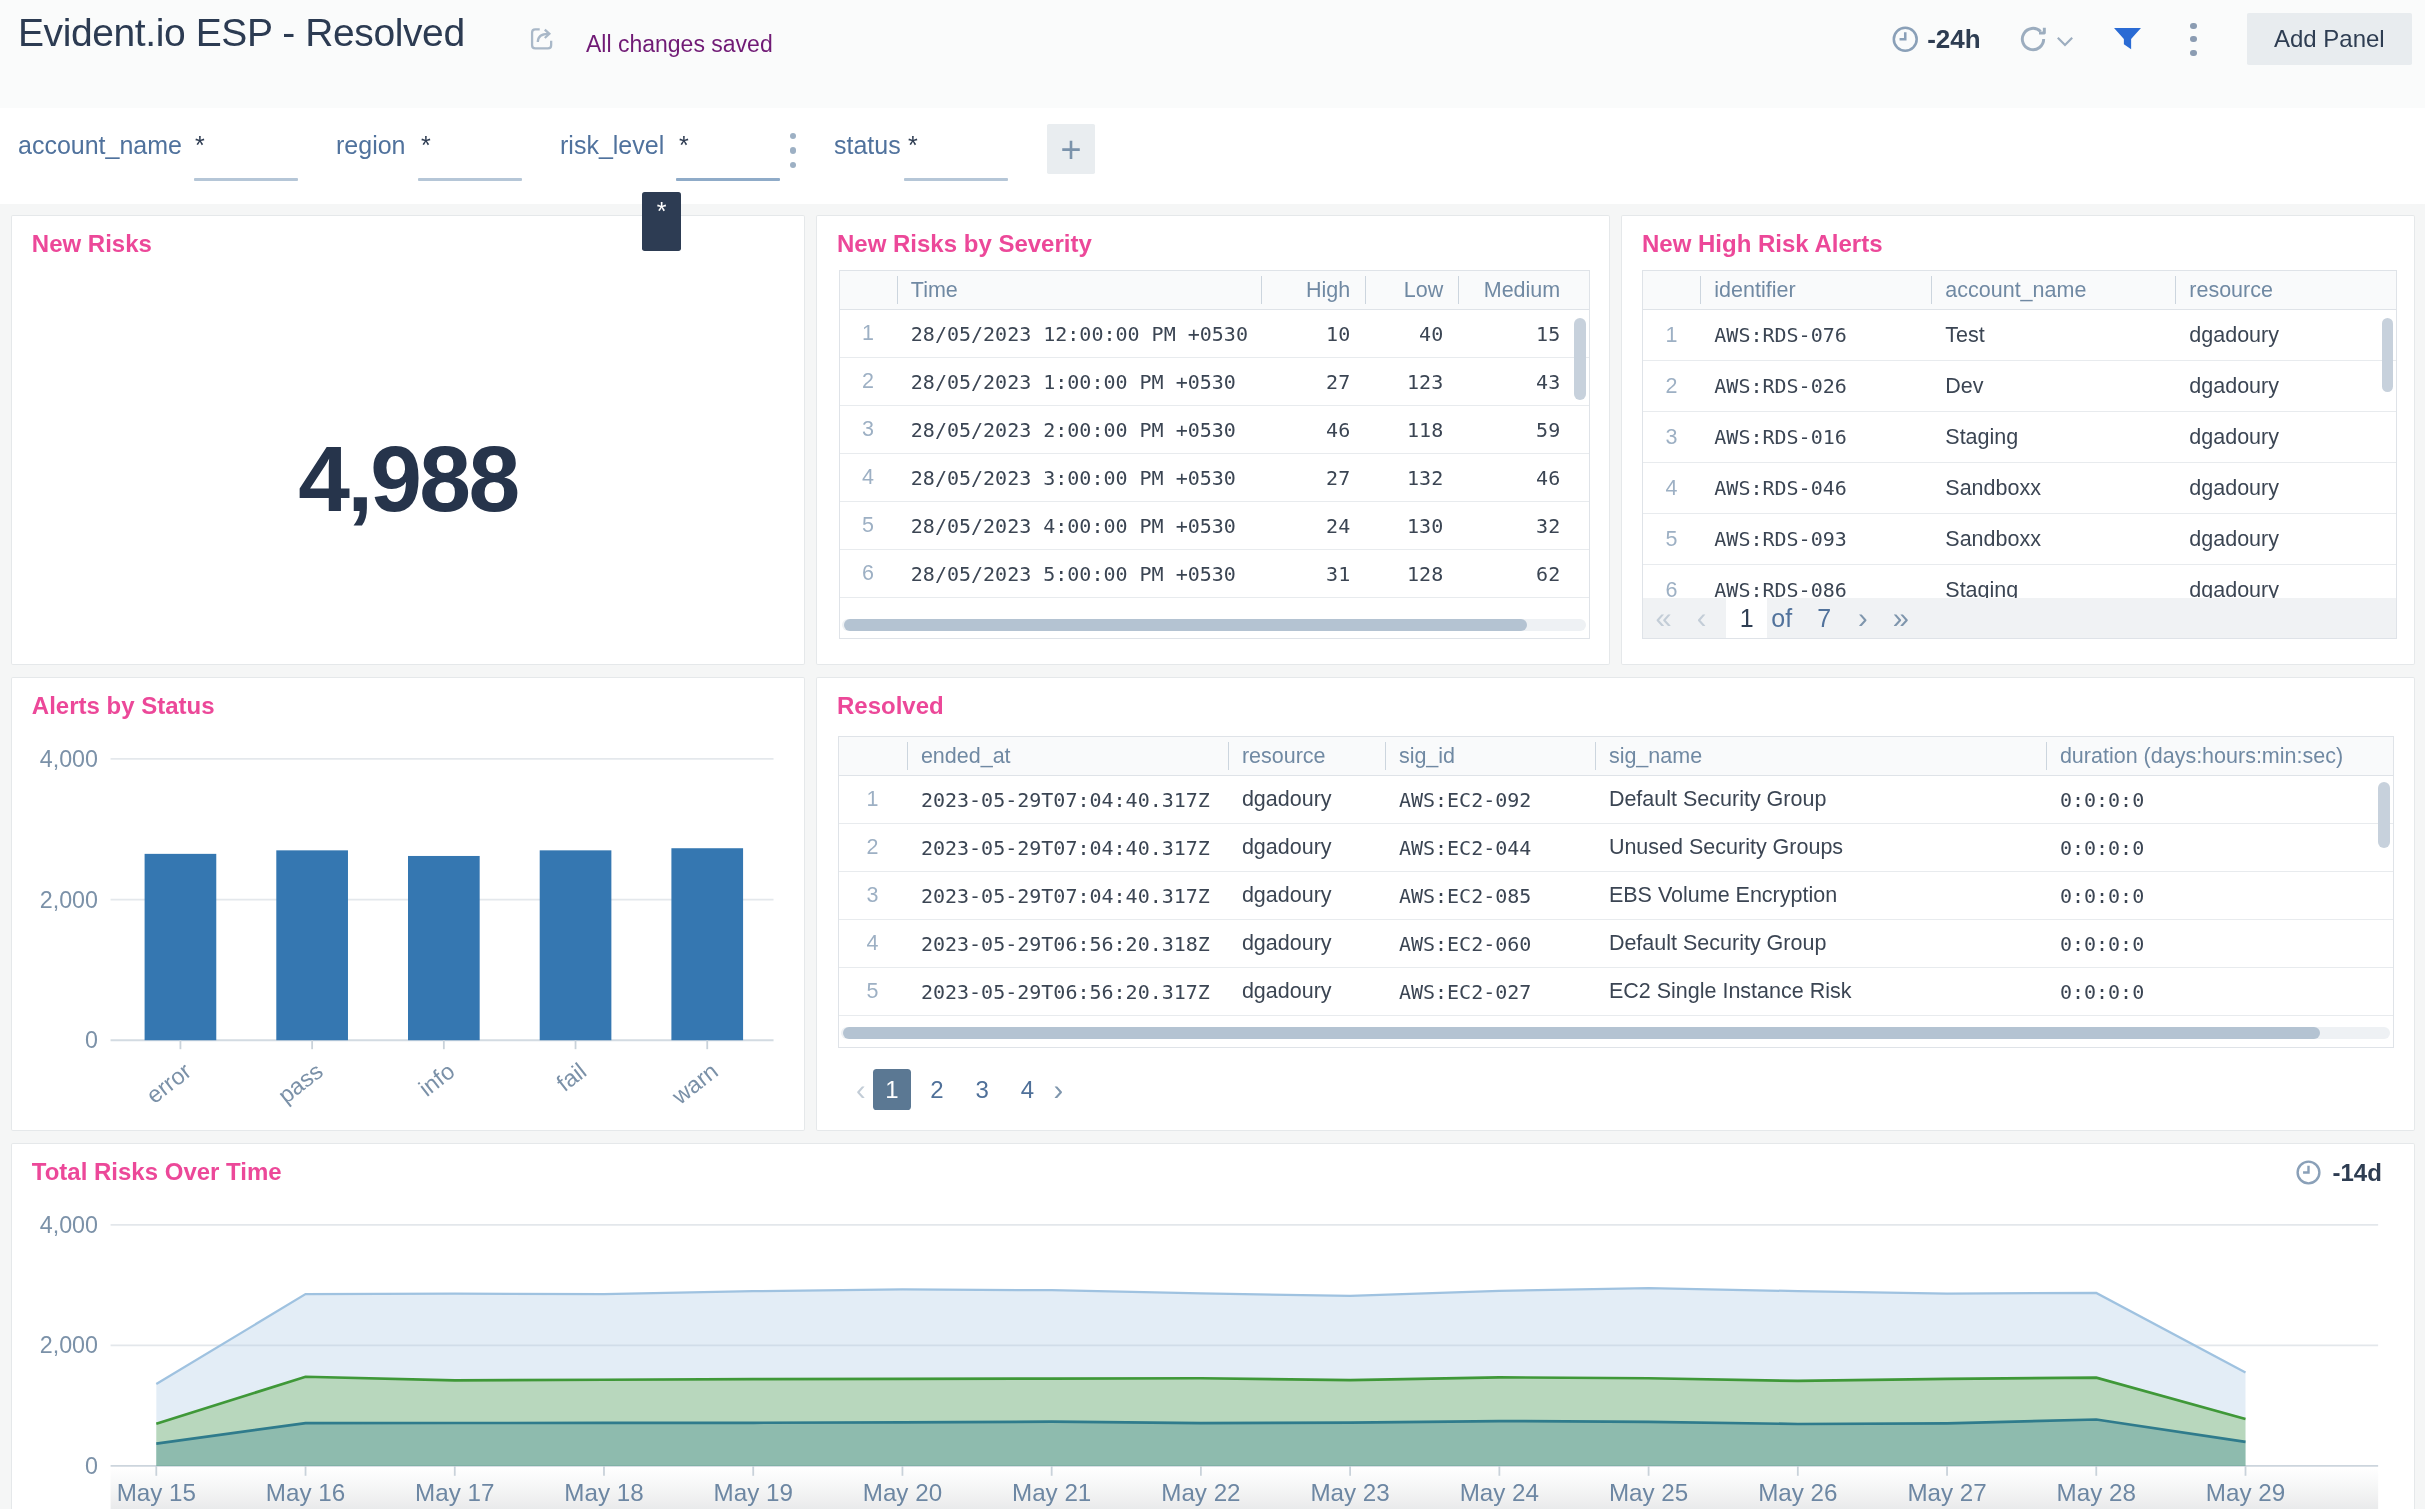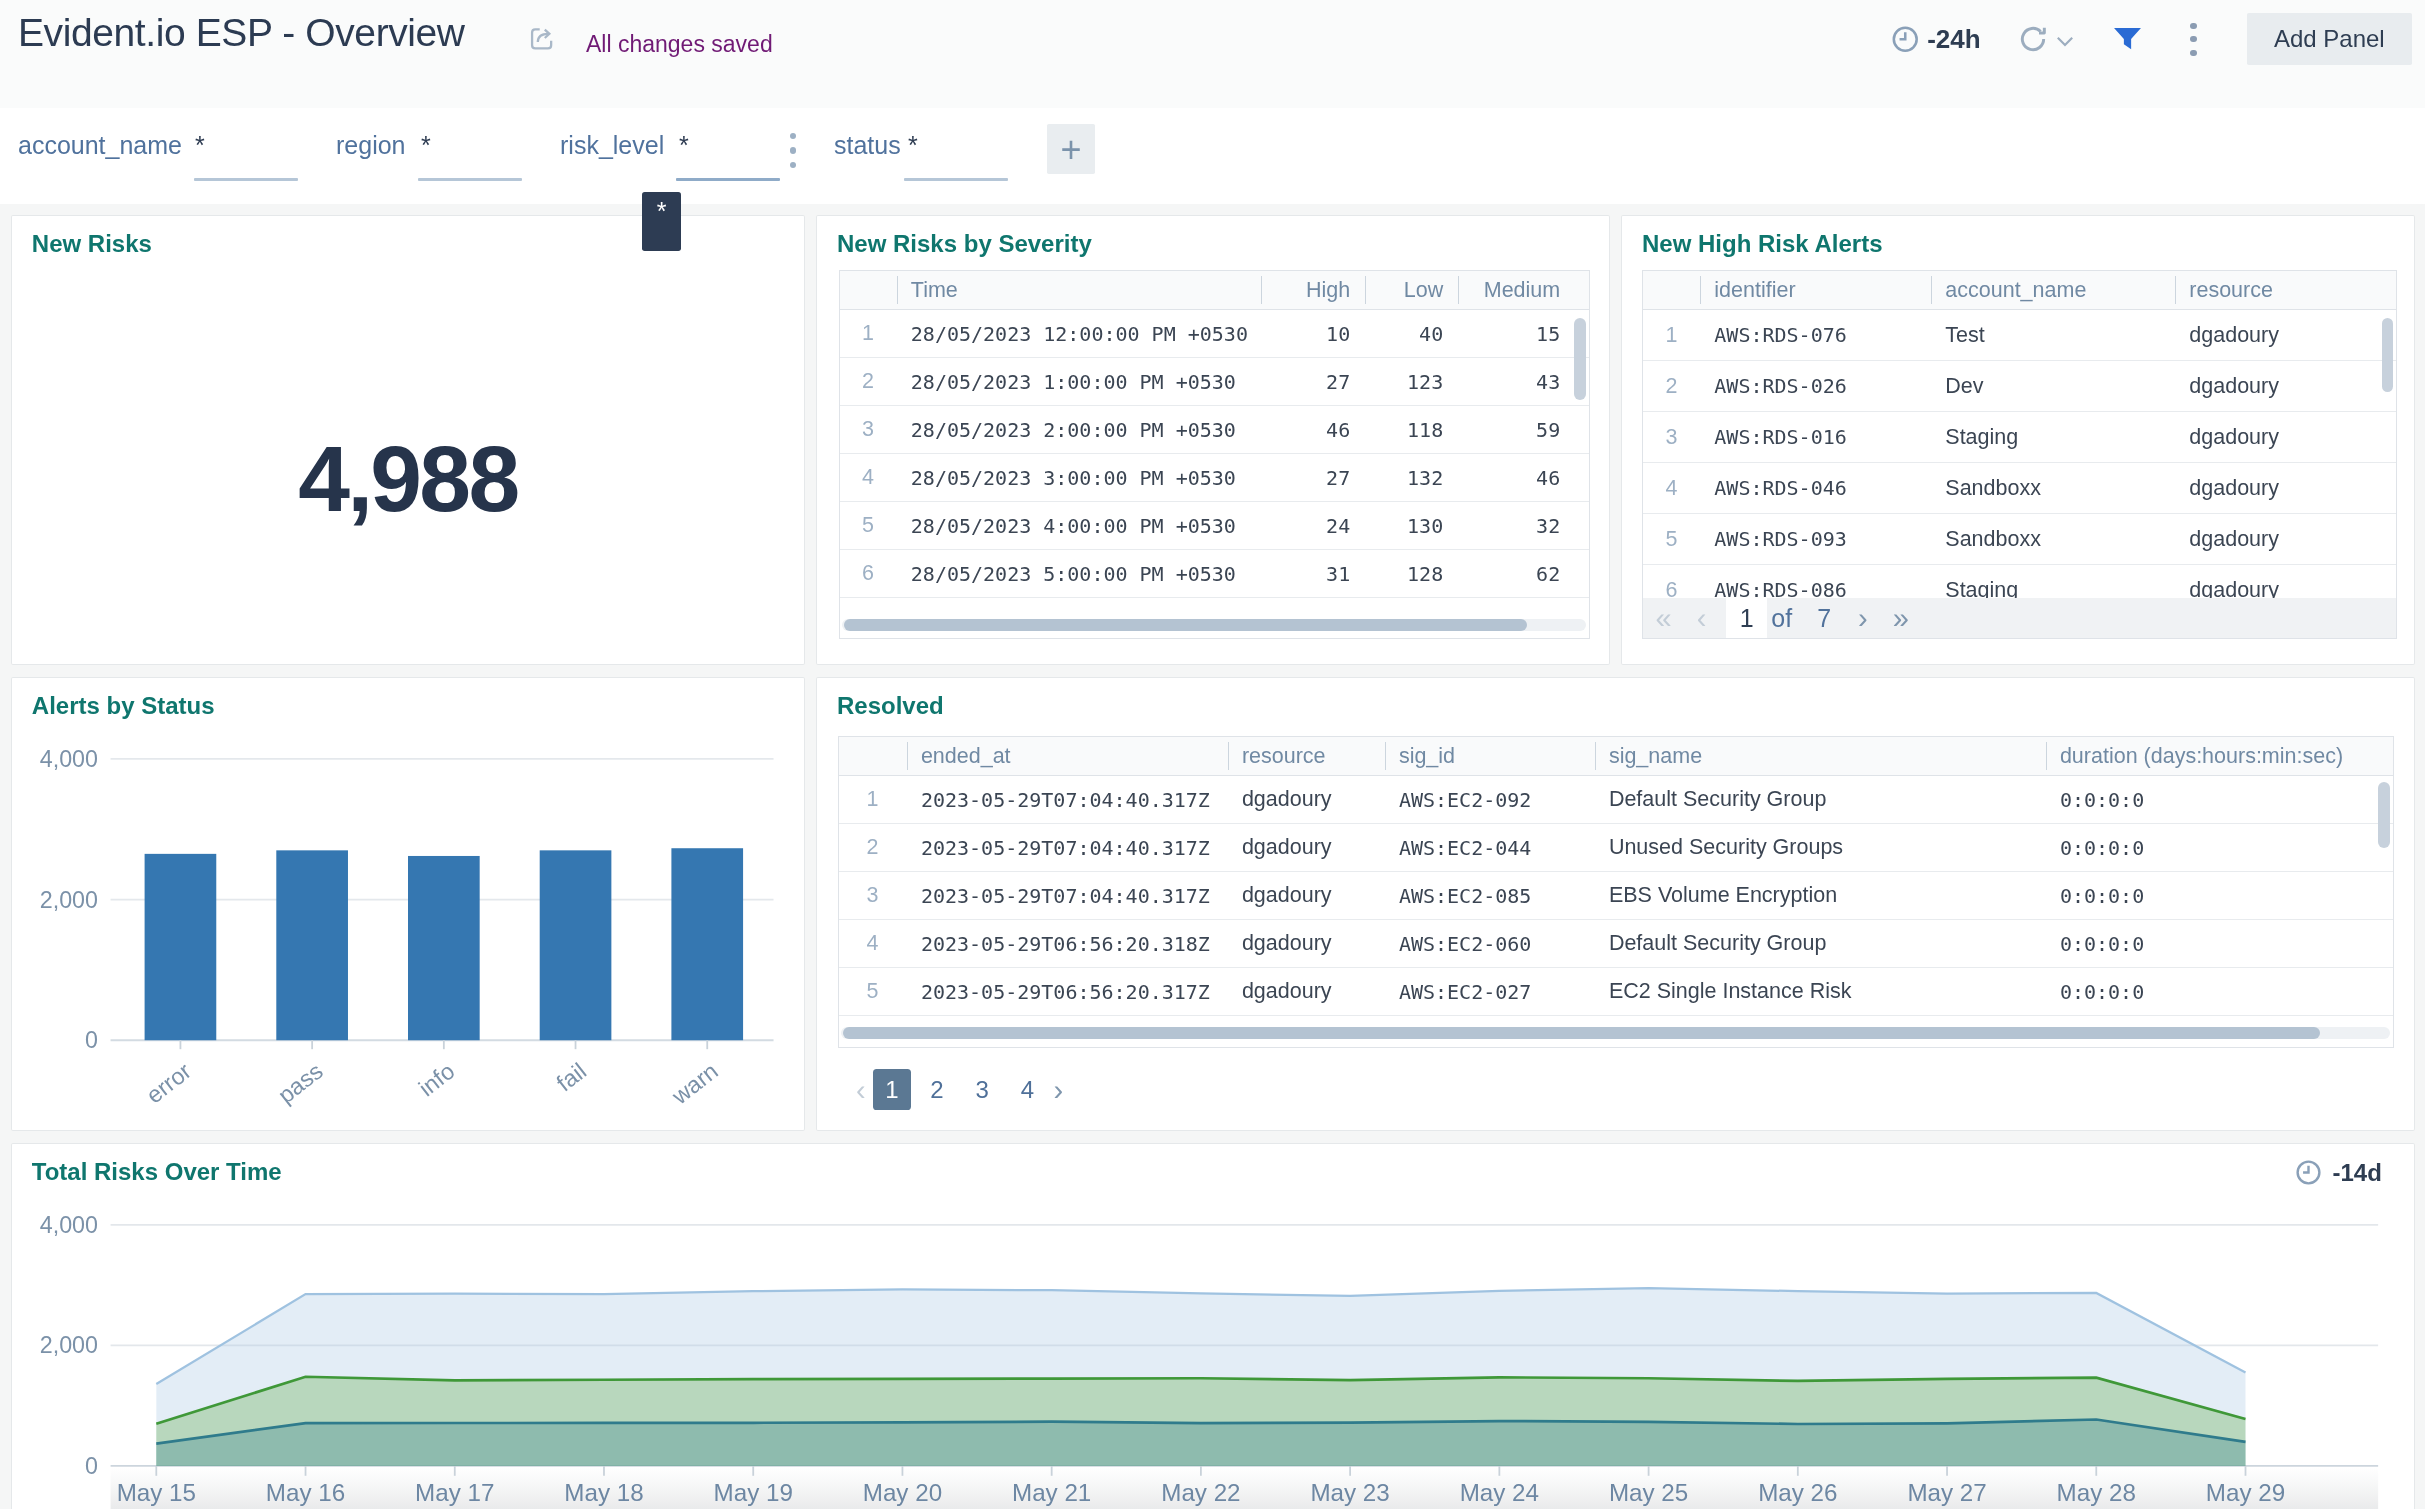--- a/index.html
+++ b/index.html
@@ -26,21 +26,21 @@
   .fline{position:absolute;top:70px;height:2.7px;background:#b5c6d7;border-radius:0.9px;}
   .fline.active{background:#8fabc8;}
   .fkebab{position:absolute;left:790px;top:25px;display:flex;flex-direction:column;gap:8px;}
   .fkebab i{width:6.3px;height:6.3px;border-radius:50%;background:#9db0c4;}
   .addfilter{position:absolute;left:1047px;top:16px;width:48px;height:50px;background:#e9edf0;border:none;border-radius:1.8px;font-size:36px;color:#7b93ab;font-family:inherit;line-height:45px;cursor:pointer;}
   .ftooltip{position:absolute;left:642px;top:192px;width:39px;height:59px;background:#2d3c53;border-radius:2.7px;color:#fff;font-size:25px;text-align:center;line-height:39px;z-index:30;}
 
   
   .content-bg{position:absolute;top:204px;left:0;right:0;bottom:0;background:#f5f6f6;}
   .panel{position:absolute;background:#fff;border:0.9px solid #e5e8ea;border-radius:1.8px;box-sizing:border-box;}
-  .ptitle{position:absolute;left:20px;top:14.3px;font-size:24px;font-weight:bold;color:#0f766e;}
+  .ptitle{position:absolute;left:20px;top:14.3px;font-size:24px;font-weight:bold;color:#ec4899;}
   #p-new-risks{left:10.8px;top:215px;width:794px;height:450px;}
   #p-severity{left:816px;top:215px;width:794px;height:450px;}
   #p-highrisk{left:1621px;top:215px;width:794px;height:450px;}
   #p-status{left:10.8px;top:677px;width:794px;height:454px;}
   #p-resolved{left:816px;top:677px;width:1599px;height:454px;}
   #p-overtime{left:10.8px;top:1143px;width:2404px;height:376px;}
 
   .bignum{position:absolute;left:0;right:0;top:210px;text-align:center;font-size:93px;font-weight:bold;color:#26344b;letter-spacing:-2.7px;}
 
   
@@ -72,21 +72,21 @@
   svg text{font-family:"Liberation Sans",sans-serif;}
   .chart-svg{position:absolute;left:0;top:0;}
   .p-trange{position:absolute;right:32px;top:14.3px;display:flex;align-items:center;gap:9px;font-size:24px;font-weight:bold;color:#2e3d52;}
 </style>
 </head>
 <body>
 
 <div class="canvas">
 
   <div class="topbar">
-    <div class="page-title">Evident.io ESP - Overview</div>
+    <div class="page-title">Evident.io ESP - Resolved</div>
     <span class="share-ic">
       <svg width="30.5" height="30.5" viewBox="0 0 24 24" fill="none" stroke="#a9b8c8" stroke-width="1.8">
         <path d="M10 5 H6.5 C5.1 5 4 6.1 4 7.5 V17.5 C4 18.9 5.1 20 6.5 20 H16.5 C17.9 20 19 18.9 19 17.5 V14"></path>
         <path d="M8.5 15 C8.5 10.5 12 8.5 16.8 8.5"></path>
         <path d="M14 5.2 L17.6 8.5 L14 11.8" fill="none"></path>
       </svg>
     </span>
     <div class="autosave">All changes saved</div>
     <div class="topright">
       <span class="icbtn">

